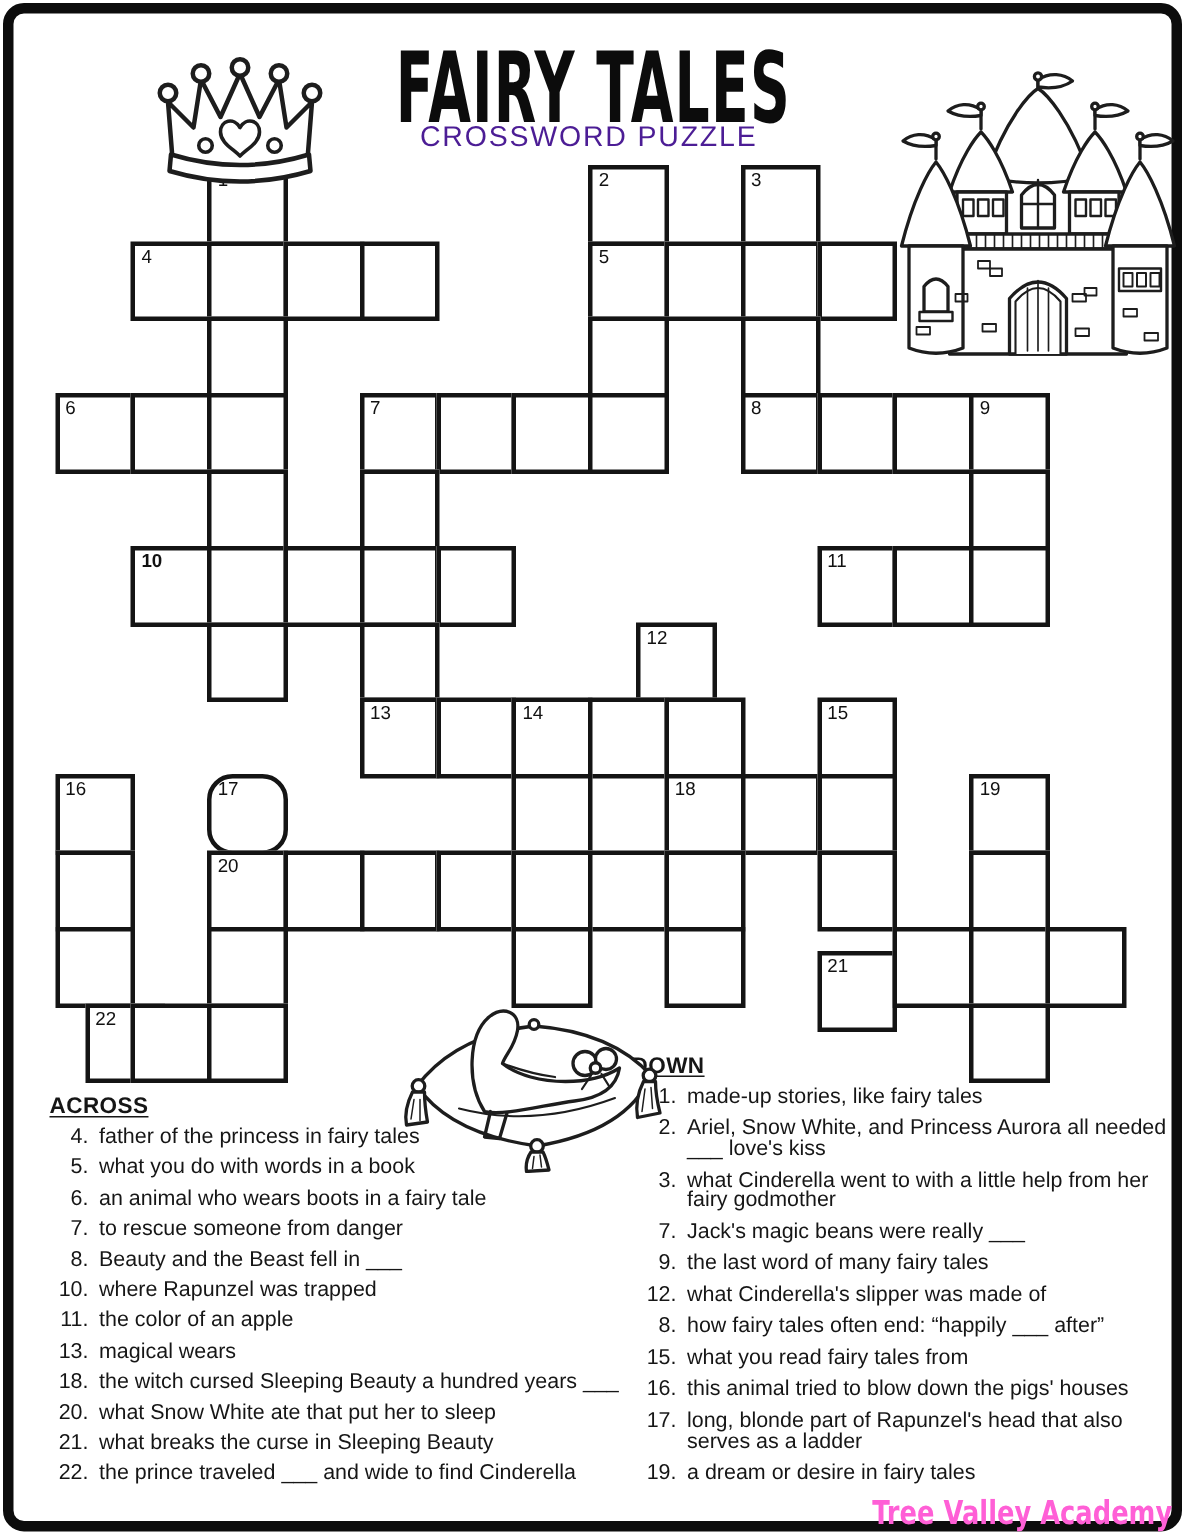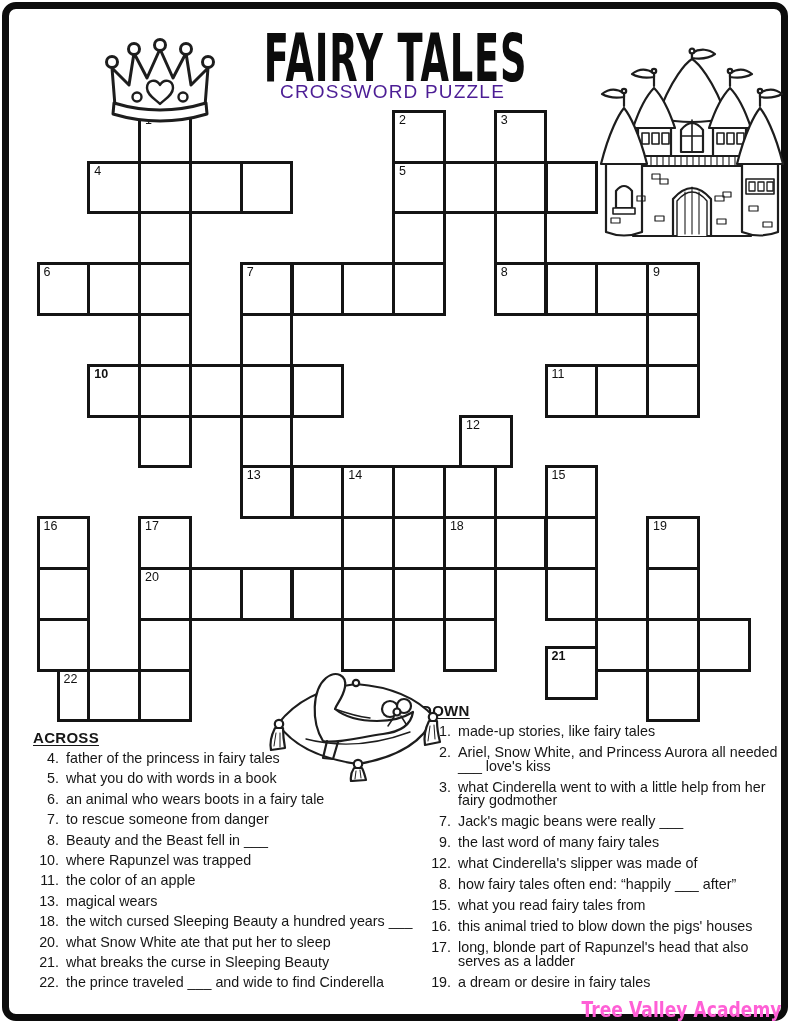--- a/index.html
+++ b/index.html
@@ -176,39 +176,39 @@
     <div class="cell" style="left: 150.9px; top: 252.5px;"></div>
     <div class="cell" style="left: 201.7px; top: 252.5px;"></div>
     <div class="cell" style="left: 252.5px; top: 252.5px;"></div>
     <div class="cell" style="left: 506.5px; top: 252.5px;">
       <span class="cnum">11</span>
     </div>
     <div class="cell" style="left: 557.3px; top: 252.5px;"></div>
     <div class="cell" style="left: 608.1px; top: 252.5px;"></div>
     <div class="cell" style="left: 100.1px; top: 303.3px;"></div>
     <div class="cell" style="left: 201.7px; top: 303.3px;"></div>
-    <div class="cell" style="left: 421px; top: 303.3px;">
+    <div class="cell" style="left: 386px; top: 303.3px;">
       <span class="cnum">12</span>
     </div>
     <div class="cell" style="left: 201.7px; top: 354.1px;">
       <span class="cnum">13</span>
     </div>
     <div class="cell" style="left: 252.5px; top: 354.1px;"></div>
     <div class="cell" style="left: 303.3px; top: 354.1px;">
       <span class="cnum">14</span>
     </div>
     <div class="cell" style="left: 354.1px; top: 354.1px;"></div>
     <div class="cell" style="left: 404.9px; top: 354.1px;"></div>
     <div class="cell" style="left: 506.5px; top: 354.1px;">
       <span class="cnum">15</span>
     </div>
     <div class="cell" style="left: -1.5px; top: 404.9px;">
       <span class="cnum">16</span>
     </div>
-    <div class="cell" style="left: 100.1px; top: 404.9px;">
+    <div class="cell" style="left: 100.1px; top: 404.9px; border-radius: 17px;">
       <span class="cnum">17</span>
     </div>
     <div class="cell" style="left: 303.3px; top: 404.9px;"></div>
     <div class="cell" style="left: 404.9px; top: 404.9px;">
       <span class="cnum">18</span>
     </div>
     <div class="cell" style="left: 455.7px; top: 404.9px;"></div>
     <div class="cell" style="left: 506.5px; top: 404.9px;"></div>
     <div class="cell" style="left: 608.1px; top: 404.9px;">
       <span class="cnum">19</span>
@@ -222,21 +222,21 @@
     <div class="cell" style="left: 252.5px; top: 455.7px;"></div>
     <div class="cell" style="left: 303.3px; top: 455.7px;"></div>
     <div class="cell" style="left: 354.1px; top: 455.7px;"></div>
     <div class="cell" style="left: 404.9px; top: 455.7px;"></div>
     <div class="cell" style="left: 506.5px; top: 455.7px;"></div>
     <div class="cell" style="left: 608.1px; top: 455.7px;"></div>
     <div class="cell" style="left: -1.5px; top: 506.5px;"></div>
     <div class="cell" style="left: 100.1px; top: 506.5px;"></div>
     <div class="cell" style="left: 303.3px; top: 506.5px;"></div>
     <div class="cell" style="left: 404.9px; top: 506.5px;"></div>
-    <div class="cell" style="left: 506.5px; top: 535px; font-weight: bold;">
+    <div class="cell" style="left: 506.5px; top: 523px;">
       <span class="cnum">21</span>
     </div>
     <div class="cell" style="left: 557.3px; top: 506.5px;"></div>
     <div class="cell" style="left: 608.1px; top: 506.5px;"></div>
     <div class="cell" style="left: 658.9px; top: 506.5px;"></div>
     <div class="cell" style="left: -1.5px; top: 557.3px; margin-left: 20px;">
       <span class="cnum">22</span>
     </div>
     <div class="cell" style="left: 49.3px; top: 557.3px;"></div>
     <div class="cell" style="left: 100.1px; top: 557.3px;"></div>

